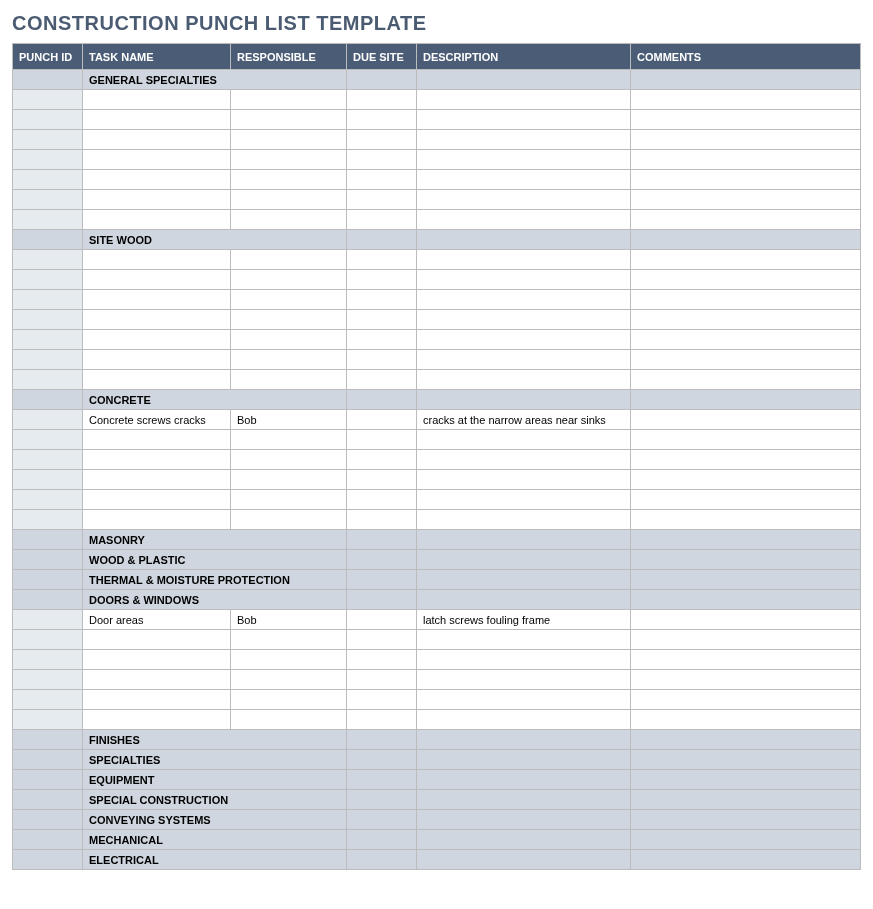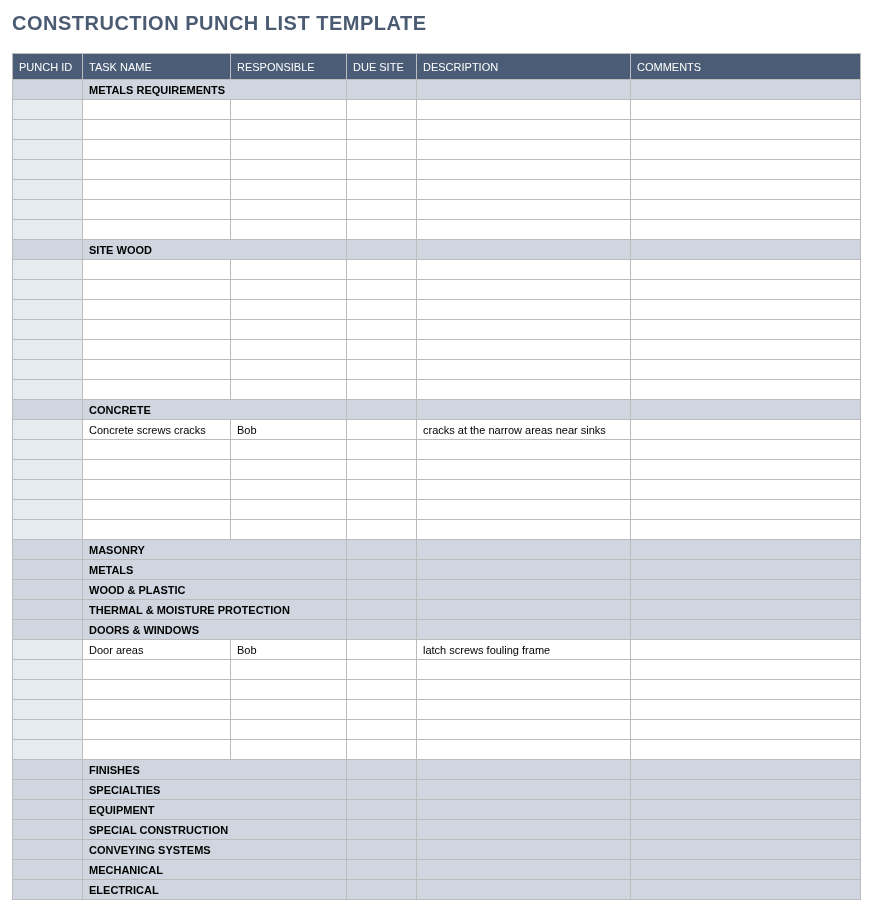--- a/index.html
+++ b/index.html
@@ -8,21 +8,21 @@
     padding: 12px;
     font-family: Arial, Helvetica, sans-serif;
     background: #ffffff;
     width: 873px;
   }
   h1.title {
     color: #4a5b72;
     font-size: 20px;
     font-weight: bold;
     letter-spacing: 0.5px;
-    margin: 0 0 18px 0;
+    margin: 0 0 8px 0;
   }
   table {
     border-collapse: collapse;
     width: 848px;
     table-layout: fixed;
   }
   col.c-punchid   { width: 70px; }
   col.c-taskname  { width: 148px; }
   col.c-resp      { width: 116px; }
   col.c-duedate   { width: 70px; }
@@ -35,21 +35,21 @@
     padding: 2px 6px;
     font-size: 11px;
     text-align: left;
     vertical-align: middle;
     overflow: hidden;
     white-space: nowrap;
   }
   thead th {
     background: #4b5d76;
     color: #ffffff;
-    font-weight: normal;
+    font-weight: bold;
     height: 26px;
     font-size: 11px;
   }
   td.idcell {
     background: #e6ebf0;
   }
   tr.section td {
     background: #cfd6df;
     font-weight: bold;
     font-size: 11px;
@@ -78,21 +78,21 @@
       <th>TASK NAME</th>
       <th>RESPONSIBLE</th>
       <th>DUE SITE</th>
       <th>DESCRIPTION</th>
       <th>COMMENTS</th>
     </tr>
   </thead>
   <tbody id="tbody">
       <tr class="section">
         <td class="idcell"></td>
-        <td colspan="2">METALS REQUIREMENTS</td>
+        <td colspan="2">GENERAL SPECIALTIES</td>
         <td></td>
         <td></td>
         <td></td>
       </tr>
       <tr>
         <td class="idcell"></td>
         <td></td>
         <td></td>
         <td></td>
         <td></td>
@@ -260,27 +260,20 @@
         <td class="idcell"></td>
         <td></td>
         <td></td>
         <td></td>
         <td></td>
         <td></td>
       </tr>
       <tr class="section">
         <td class="idcell"></td>
         <td colspan="2">MASONRY</td>
-        <td></td>
-        <td></td>
-        <td></td>
-      </tr>
-      <tr class="section">
-        <td class="idcell"></td>
-        <td colspan="2">METALS</td>
         <td></td>
         <td></td>
         <td></td>
       </tr>
       <tr class="section">
         <td class="idcell"></td>
         <td colspan="2">WOOD &amp; PLASTIC</td>
         <td></td>
         <td></td>
         <td></td>

